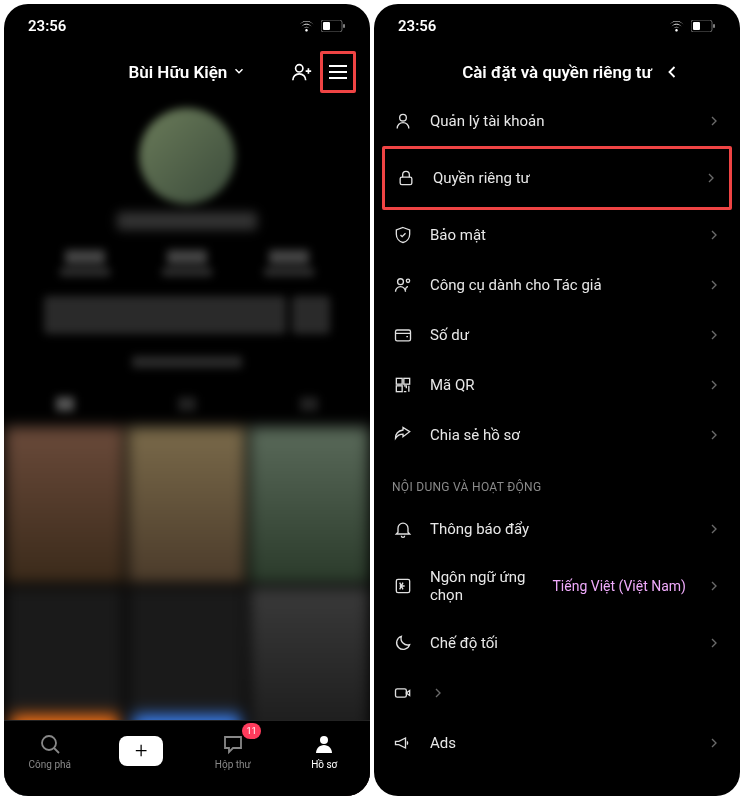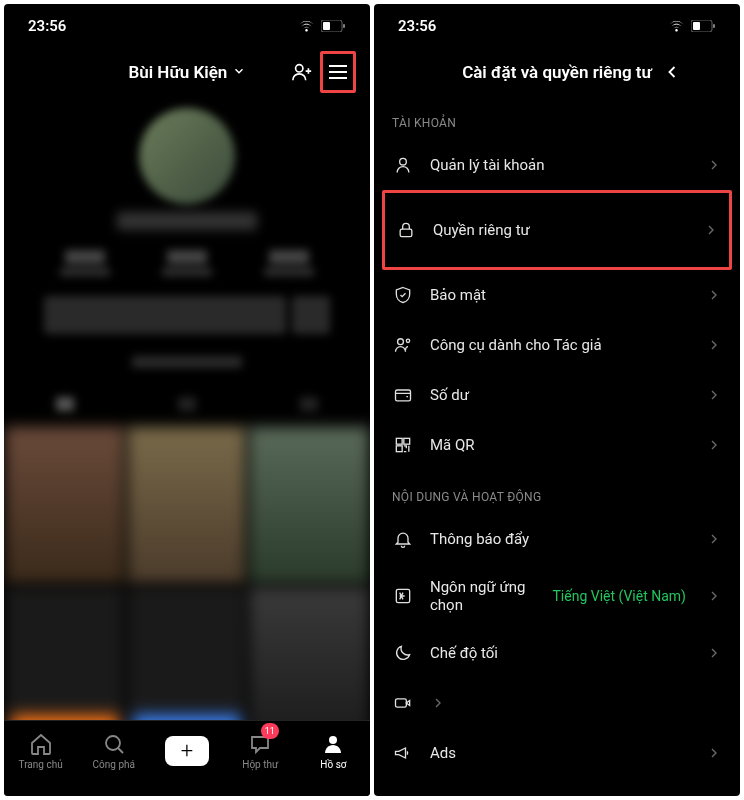--- a/index.html
+++ b/index.html
@@ -1,17 +1,17 @@
 <!DOCTYPE html>
 <html><head>
 <meta charset="utf-8">
 <style>
 * { margin: 0; padding: 0; box-sizing: border-box; }
 body { background: #fff; font-family: -apple-system, BlinkMacSystemFont, "Segoe UI", Roboto, sans-serif; display: flex; gap: 4px; padding: 4px; }
-.phone { width: 368px; height: 792px; background: #000; border-radius: 4px; overflow: hidden; position: relative; color: #fff; }
+.phone { width: 368px; height: 792px; background: #000; border-radius: 24px; overflow: hidden; position: relative; color: #fff; }
 .status-bar { height: 44px; display: flex; justify-content: space-between; align-items: center; padding: 0 24px; font-size: 15px; font-weight: 600; }
 .status-right { display: flex; align-items: center; gap: 6px; }
 .status-right svg { display: block; }
 .header { height: 48px; display: flex; align-items: center; justify-content: flex-end; padding: 0 14px; position: relative; }
 .header-title { position: absolute; left: 0; right: 0; text-align: center; font-size: 17px; font-weight: 600; pointer-events: none; }
 .header-left, .header-right { width: 36px; display: flex; align-items: center; justify-content: center; z-index: 2; }
 .highlight-box { border: 3px solid #ef4444; border-radius: 2px; }
 .hamburger { width: 36px; height: 36px; display: flex; align-items: center; justify-content: center; }
 .chevron-down { display: inline-flex; align-items: center; }
 
@@ -51,24 +51,24 @@
 .create-btn { width: 44px; height: 30px; background: #fff; border-radius: 8px; position: relative; display: flex; align-items: center; justify-content: center; }
 .create-btn::before { content: ''; position: absolute; left: -4px; top: 0; bottom: 0; width: 8px; background: #00f2ea; border-radius: 8px 0 0 8px; z-index: -1; }
 .create-btn::after { content: ''; position: absolute; right: -4px; top: 0; bottom: 0; width: 8px; background: #ff0050; border-radius: 0 8px 8px 0; z-index: -1; }
 .plus { color: #000; font-size: 22px; font-weight: 300; line-height: 1; }
 .badge { position: absolute; top: 2px; right: 18px; background: #ff3b5c; color: #fff; font-size: 9px; min-width: 16px; height: 16px; border-radius: 8px; display: flex; align-items: center; justify-content: center; padding: 0 4px; }
 
 
 .settings-scroll { overflow-y: hidden; height: calc(100% - 92px); }
 .section-header { color: #8a8a8a; font-size: 12px; padding: 20px 18px 10px; letter-spacing: 0.3px; }
 .settings-item { display: flex; align-items: center; padding: 14px 18px; gap: 16px; position: relative; }
-.settings-item.highlighted { border: 3px solid #ef4444; border-radius: 2px; margin: 0 8px; padding: 26px 10px; }
+.settings-item.highlighted { border: 3px solid #ef4444; border-radius: 2px; margin: 0 8px; padding: 18px 10px; }
 .settings-icon { width: 22px; height: 22px; display: flex; align-items: center; justify-content: center; color: #e0e0e0; flex-shrink: 0; }
 .settings-label { flex: 1; font-size: 15px; color: #e8e8e8; }
-.settings-value { color: #22c55e; font-size: 14px; margin-right: 4px; }
+.settings-value { color: #f0abfc; font-size: 14px; margin-right: 4px; }
 .chevron-right { color: #6a6a6a; }
 </style>
 </head>
 <body>
 
 <div class="phone">
   <div class="status-bar">
     <span>23:56</span>
     <div class="status-right">
       <svg width="17" height="12" viewBox="0 0 17 12">
@@ -153,28 +153,20 @@
       <div class="grid-item g6"></div>
       <div class="grid-item g7"></div>
       <div class="grid-item g8"></div>
     </div>
   </div>
 
   <div class="bottom-nav">
     <div class="nav-item">
       <div class="nav-icon">
           <svg width="24" height="24" viewBox="0 0 24 24" fill="none" stroke="#888" stroke-width="1.8">
-            <path d="M3 11l9-8 9 8v10a1 1 0 01-1 1h-5v-7h-6v7H4a1 1 0 01-1-1V11z"></path>
-          </svg>
-        </div>
-      <span>Trang chủ</span>
-    </div>
-    <div class="nav-item">
-      <div class="nav-icon">
-          <svg width="24" height="24" viewBox="0 0 24 24" fill="none" stroke="#888" stroke-width="1.8">
             <circle cx="11" cy="11" r="7"></circle>
             <path d="M21 21l-5-5"></path>
           </svg>
         </div>
       <span>Công phá</span>
     </div>
     <div class="nav-item">
       <div class="create-btn">
           <span class="plus">+</span>
         </div>
@@ -218,21 +210,20 @@
     <div class="header-left">
       <svg width="20" height="20" viewBox="0 0 24 24" fill="none" stroke="#fff" stroke-width="2.2">
           <path d="M15 18l-6-6 6-6"></path>
         </svg>
     </div>
     <div class="header-title">Cài đặt và quyền riêng tư</div>
     <div class="header-right"></div>
   </div>
 
   <div class="settings-scroll">
-    <div class="section-header">TÀI KHOẢN</div>
 
     <div class="settings-item">
       <div class="settings-icon">
           <svg width="20" height="20" viewBox="0 0 24 24" fill="none" stroke="currentColor" stroke-width="1.6">
             <circle cx="12" cy="8" r="4"></circle>
             <path d="M5 21c0-4 3-7 7-7s7 3 7 7"></path>
           </svg>
         </div>
       <div class="settings-label">Quản lý tài khoản</div>
       <svg class="chevron-right" width="16" height="16" viewBox="0 0 24 24" fill="none" stroke="currentColor" stroke-width="2">
@@ -302,20 +293,31 @@
             <rect x="4" y="13" width="7" height="7"></rect>
             <path d="M13 13h3v3M19 13v7M13 20h3"></path>
           </svg>
         </div>
       <div class="settings-label">Mã QR</div>
       <svg class="chevron-right" width="16" height="16" viewBox="0 0 24 24" fill="none" stroke="currentColor" stroke-width="2">
           <path d="M9 18l6-6-6-6"></path>
         </svg>
     </div>
 
+    <div class="settings-item">
+      <div class="settings-icon">
+          <svg width="20" height="20" viewBox="0 0 24 24" fill="none" stroke="currentColor" stroke-width="1.6">
+            <path d="M20 8l-8-5v3c-6 1-9 5-9 10 2-3 4-5 9-5v3l8-6z"></path>
+          </svg>
+        </div>
+      <div class="settings-label">Chia sẻ hồ sơ</div>
+      <svg class="chevron-right" width="16" height="16" viewBox="0 0 24 24" fill="none" stroke="currentColor" stroke-width="2">
+          <path d="M9 18l6-6-6-6"></path>
+        </svg>
+    </div>
 
     <div class="section-header">NỘI DUNG VÀ HOẠT ĐỘNG</div>
 
     <div class="settings-item">
       <div class="settings-icon">
           <svg width="20" height="20" viewBox="0 0 24 24" fill="none" stroke="currentColor" stroke-width="1.6">
             <path d="M6 16V11a6 6 0 0112 0v5l2 2H4l2-2zM10 20a2 2 0 004 0"></path>
           </svg>
         </div>
       <div class="settings-label">Thông báo đẩy</div>

